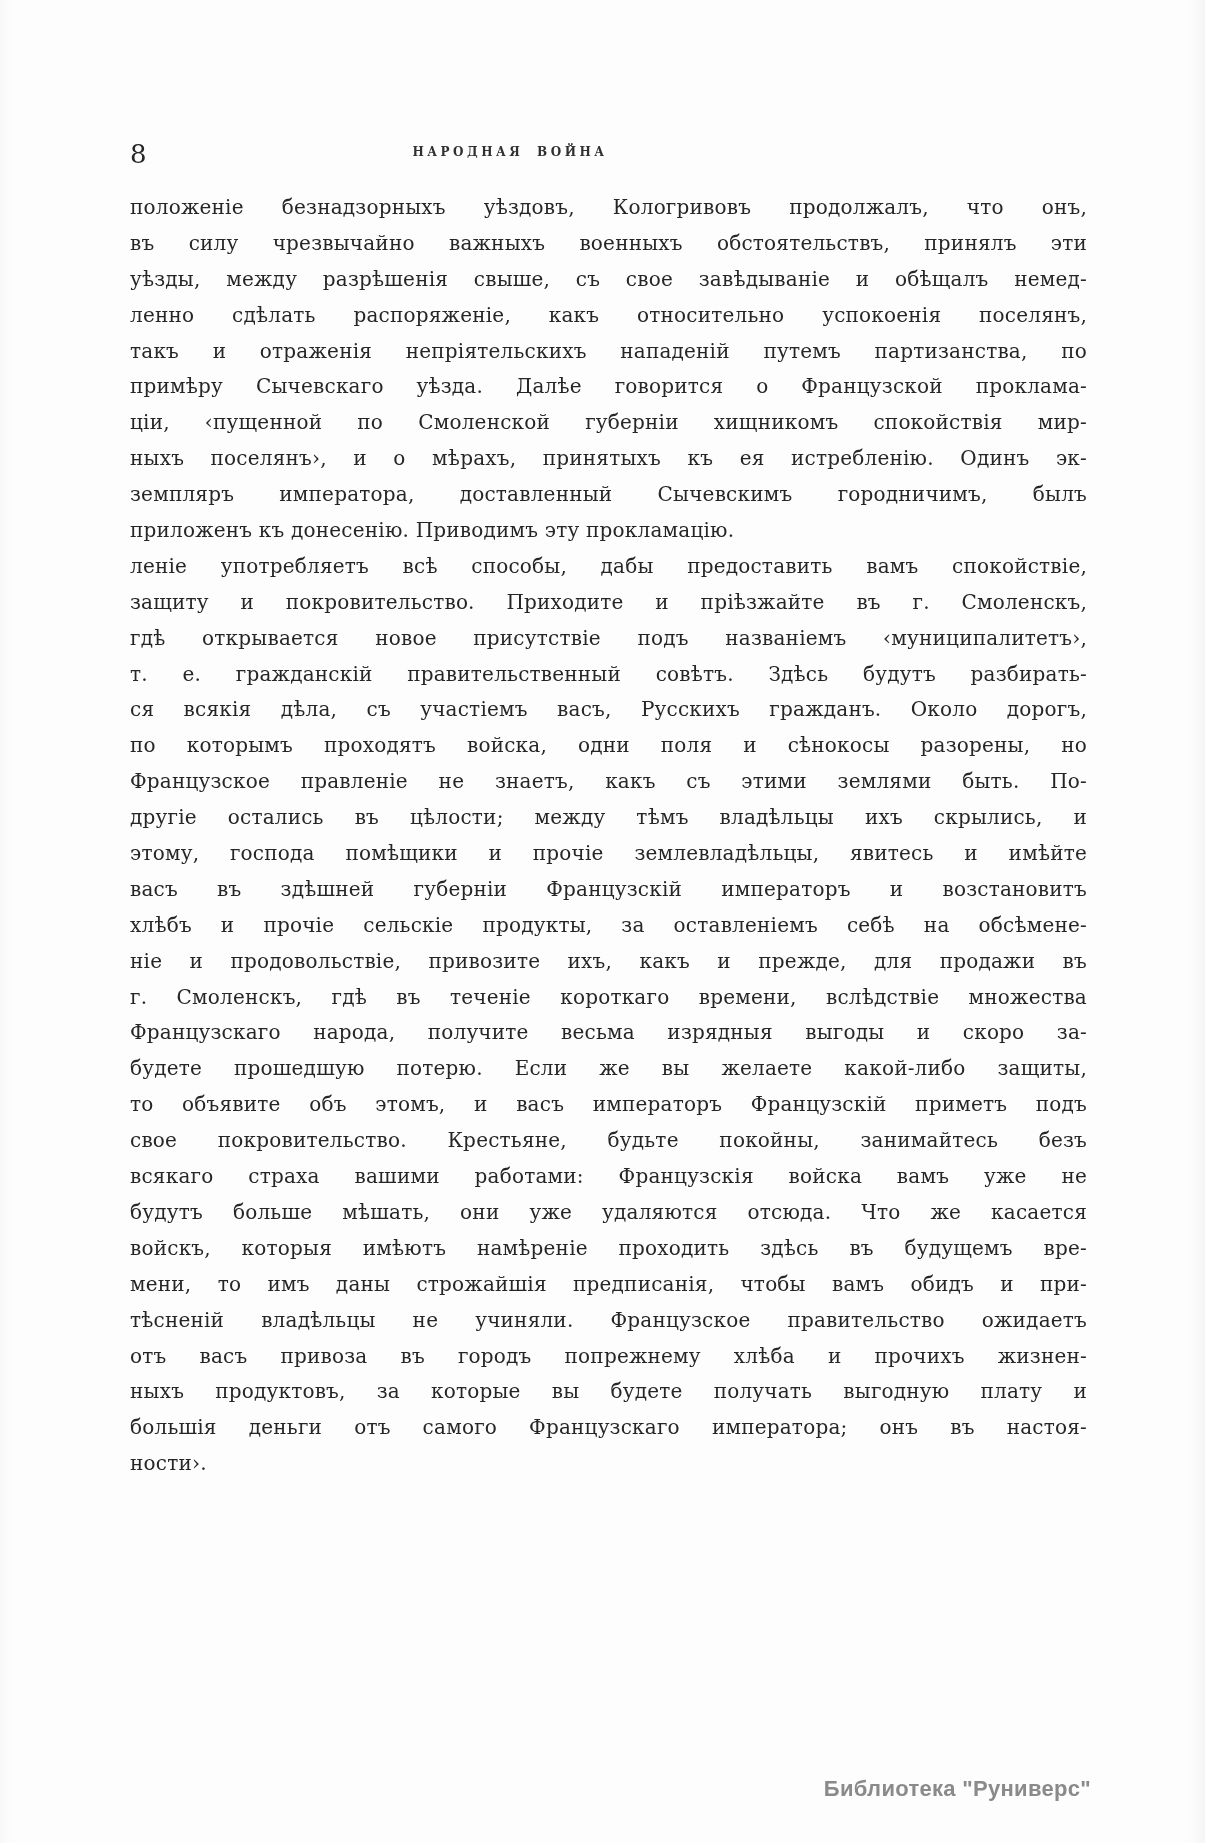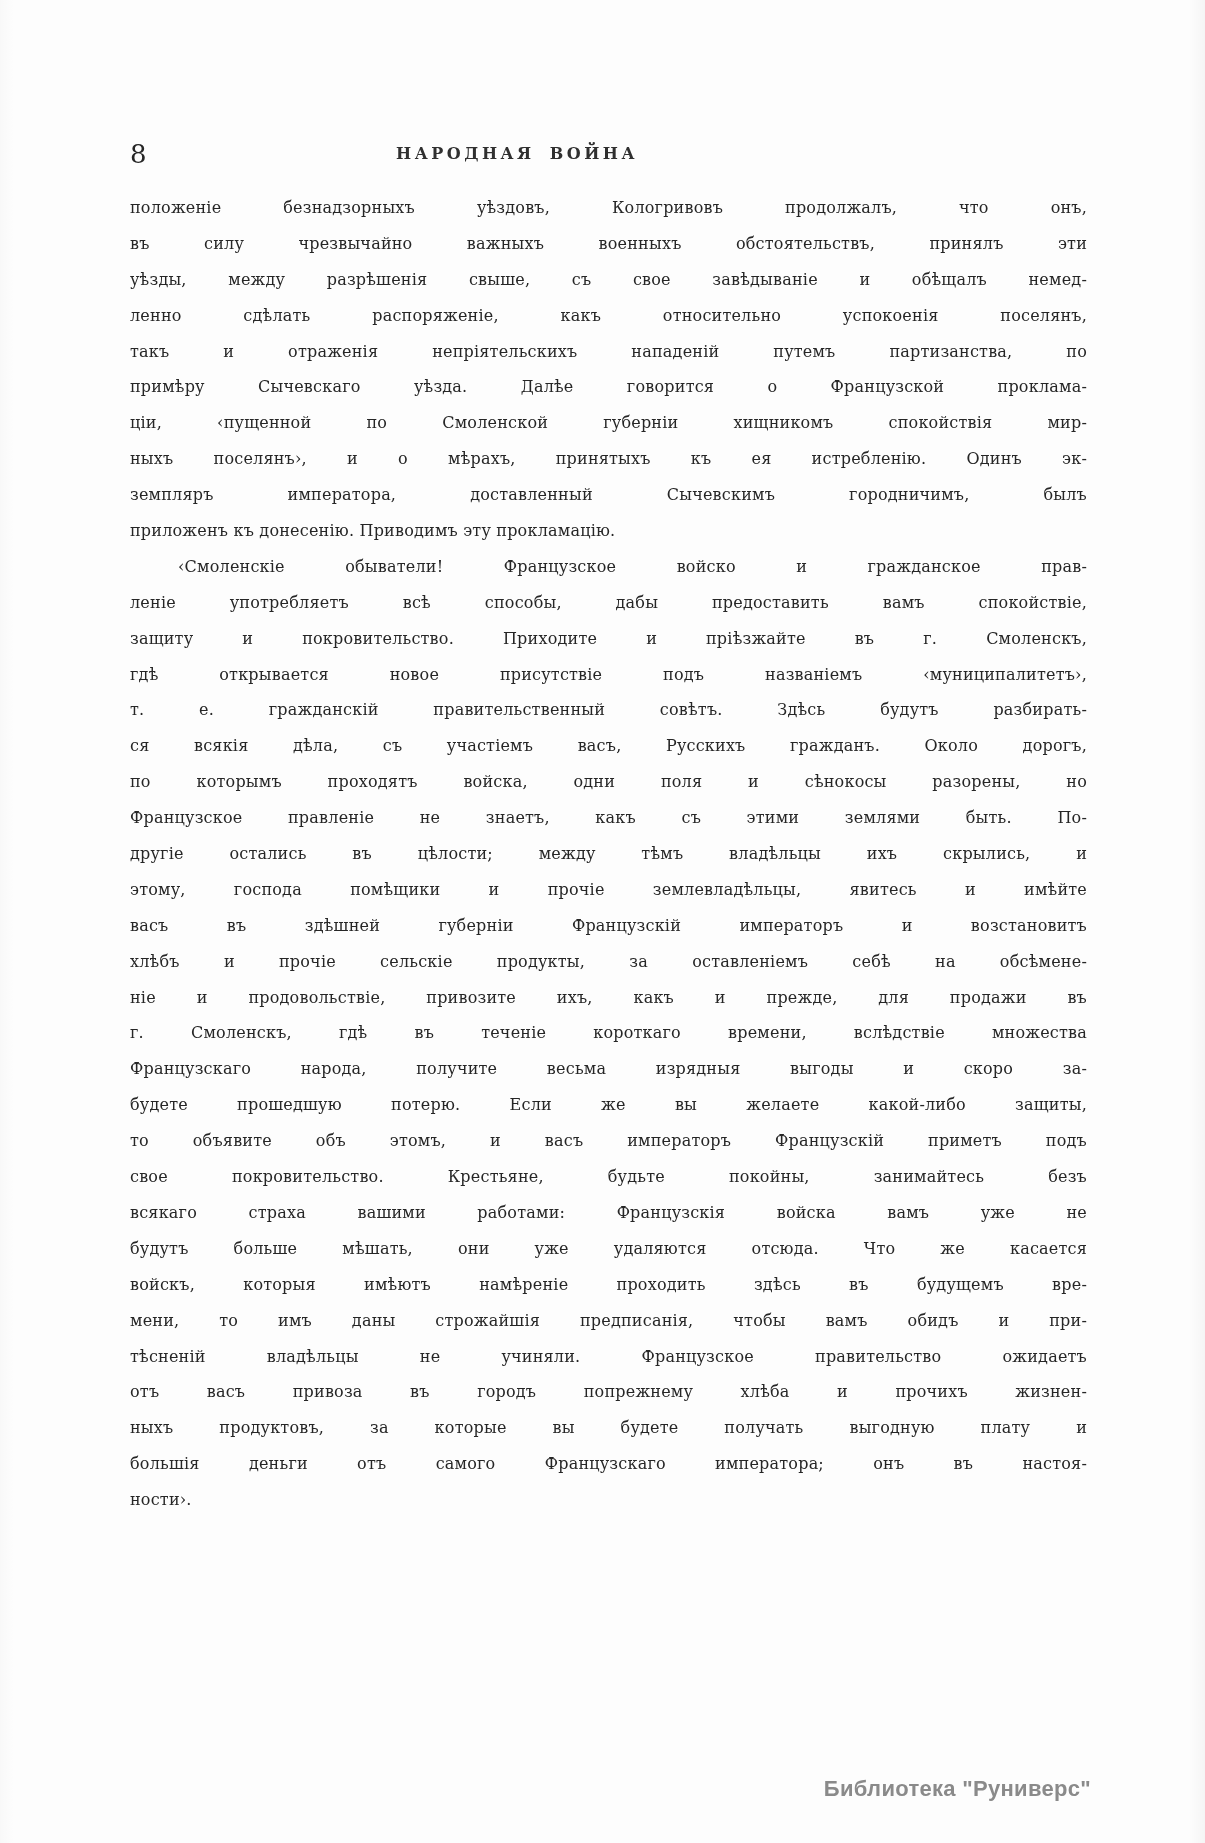--- a/index.html
+++ b/index.html
@@ -24,37 +24,37 @@
   .page-number {
     position: absolute;
     left: 130px;
     top: 141px;
     font-size: 26px;
     line-height: 1;
     color: var(--ink);
   }
   .running-title {
     position: absolute;
-    left: 137px;
+    left: 130px;
     top: 146px;
     width: 760px;
     text-align: center;
-    font-size: 16px;
+    font-size: 12px;
     font-weight: bold;
     letter-spacing: 3.5px;
     word-spacing: 6px;
     line-height: 1;
     color: #303030;
   }
   .body-text {
     position: absolute;
     left: 130px;
     top: 190px;
     width: 957px;
-    font-size: 16px;
+    font-size: 20px;
     letter-spacing: 0.2px;
   }
   .line {
     height: 35.9px;
     line-height: 35.9px;
     text-align: justify;
     text-align-last: justify;
     white-space: normal;
     overflow: hidden;
   }
@@ -81,21 +81,20 @@
       <div class="line">положеніе безнадзорныхъ уѣздовъ, Кологривовъ продолжалъ, что онъ,</div>
       <div class="line">въ силу чрезвычайно важныхъ военныхъ обстоятельствъ, принялъ эти</div>
       <div class="line">уѣзды, между разрѣшенія свыше, съ свое завѣдываніе и обѣщалъ немед-</div>
       <div class="line">ленно сдѣлать распоряженіе, какъ относительно успокоенія поселянъ,</div>
       <div class="line">такъ и отраженія непріятельскихъ нападеній путемъ партизанства, по</div>
       <div class="line">примѣру Сычевскаго уѣзда. Далѣе говорится о Французской проклама-</div>
       <div class="line">ціи, ‹пущенной по Смоленской губерніи хищникомъ спокойствія мир-</div>
       <div class="line">ныхъ поселянъ›, и о мѣрахъ, принятыхъ къ ея истребленію. Одинъ эк-</div>
       <div class="line">земпляръ императора, доставленный Сычевскимъ городничимъ, былъ</div>
       <div class="line last">приложенъ къ донесенію. Приводимъ эту прокламацію.</div>
-      <div class="line indent">‹Смоленскіе обыватели! Французское войско и гражданское прав-</div>
       <div class="line">леніе употребляетъ всѣ способы, дабы предоставить вамъ спокойствіе,</div>
       <div class="line">защиту и покровительство. Приходите и пріѣзжайте въ г. Смоленскъ,</div>
       <div class="line">гдѣ открывается новое присутствіе подъ названіемъ ‹муниципалитетъ›,</div>
       <div class="line">т. е. гражданскій правительственный совѣтъ. Здѣсь будутъ разбирать-</div>
       <div class="line">ся всякія дѣла, съ участіемъ васъ, Русскихъ гражданъ. Около дорогъ,</div>
       <div class="line">по которымъ проходятъ войска, одни поля и сѣнокосы разорены, но</div>
       <div class="line">Французское правленіе не знаетъ, какъ съ этими землями быть. По-</div>
       <div class="line">другіе остались въ цѣлости; между тѣмъ владѣльцы ихъ скрылись, и</div>
       <div class="line">этому, господа помѣщики и прочіе землевладѣльцы, явитесь и имѣйте</div>
       <div class="line">васъ въ здѣшней губерніи Французскій императоръ и возстановитъ</div>

